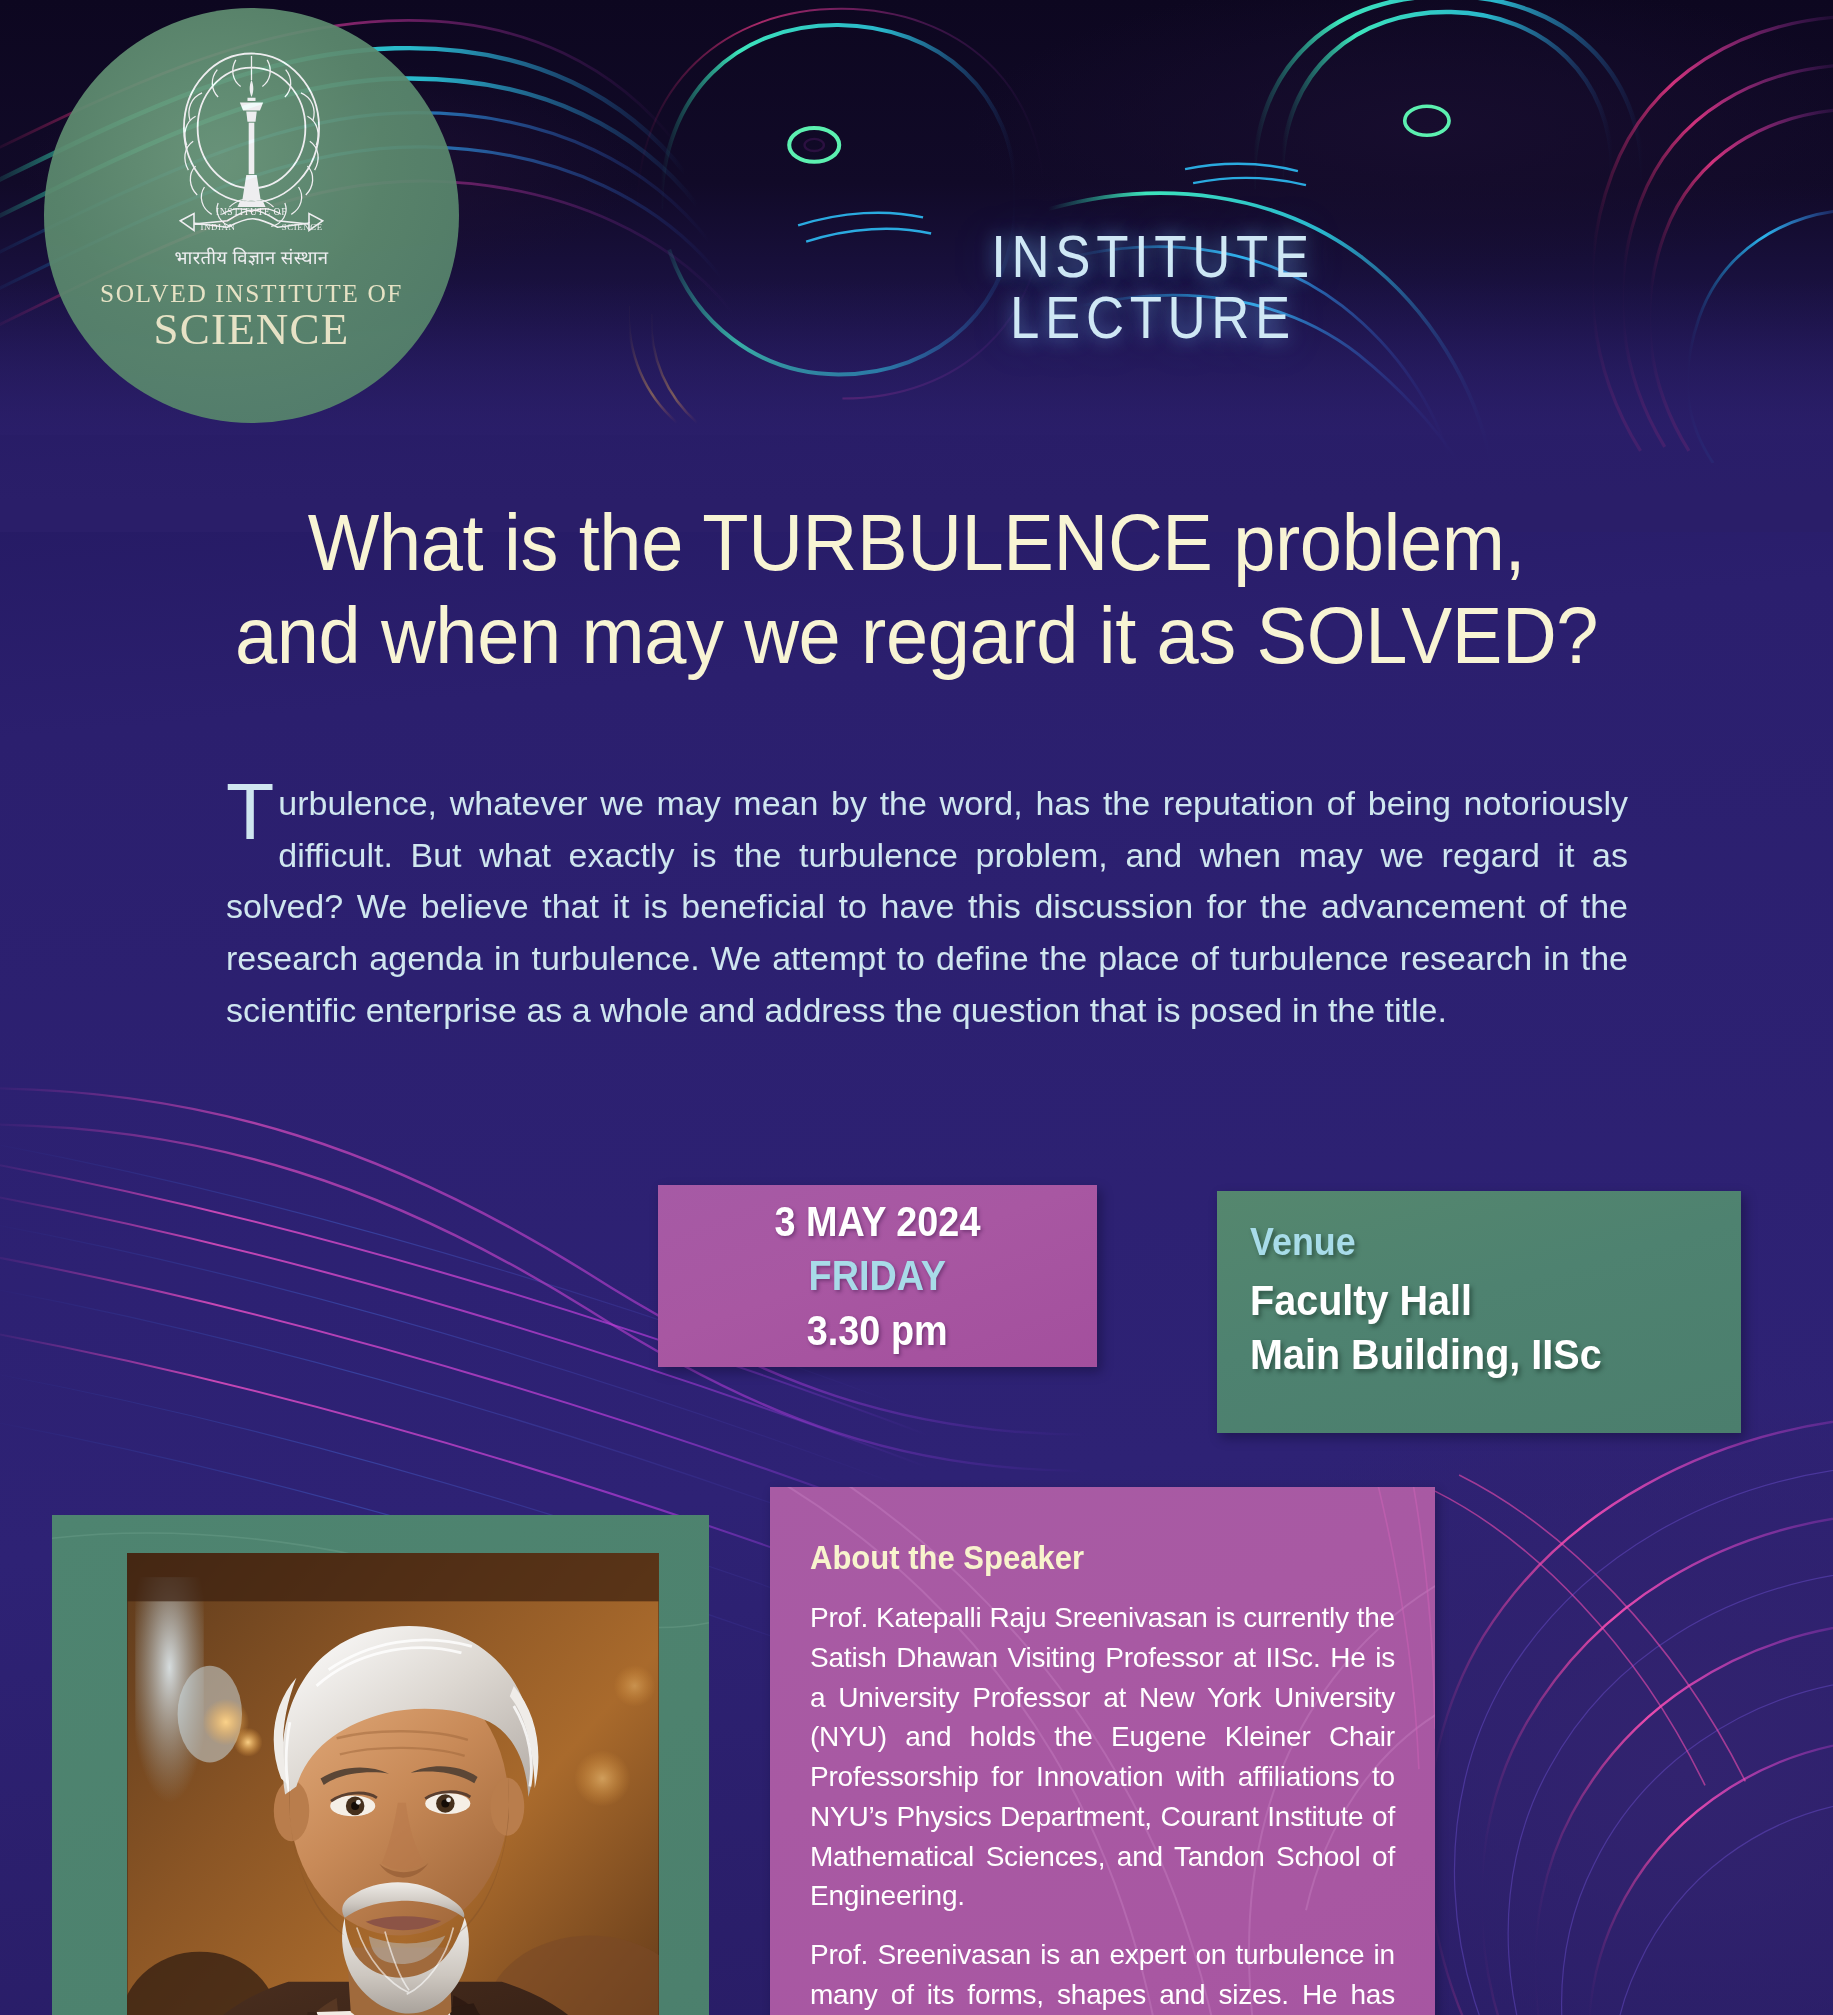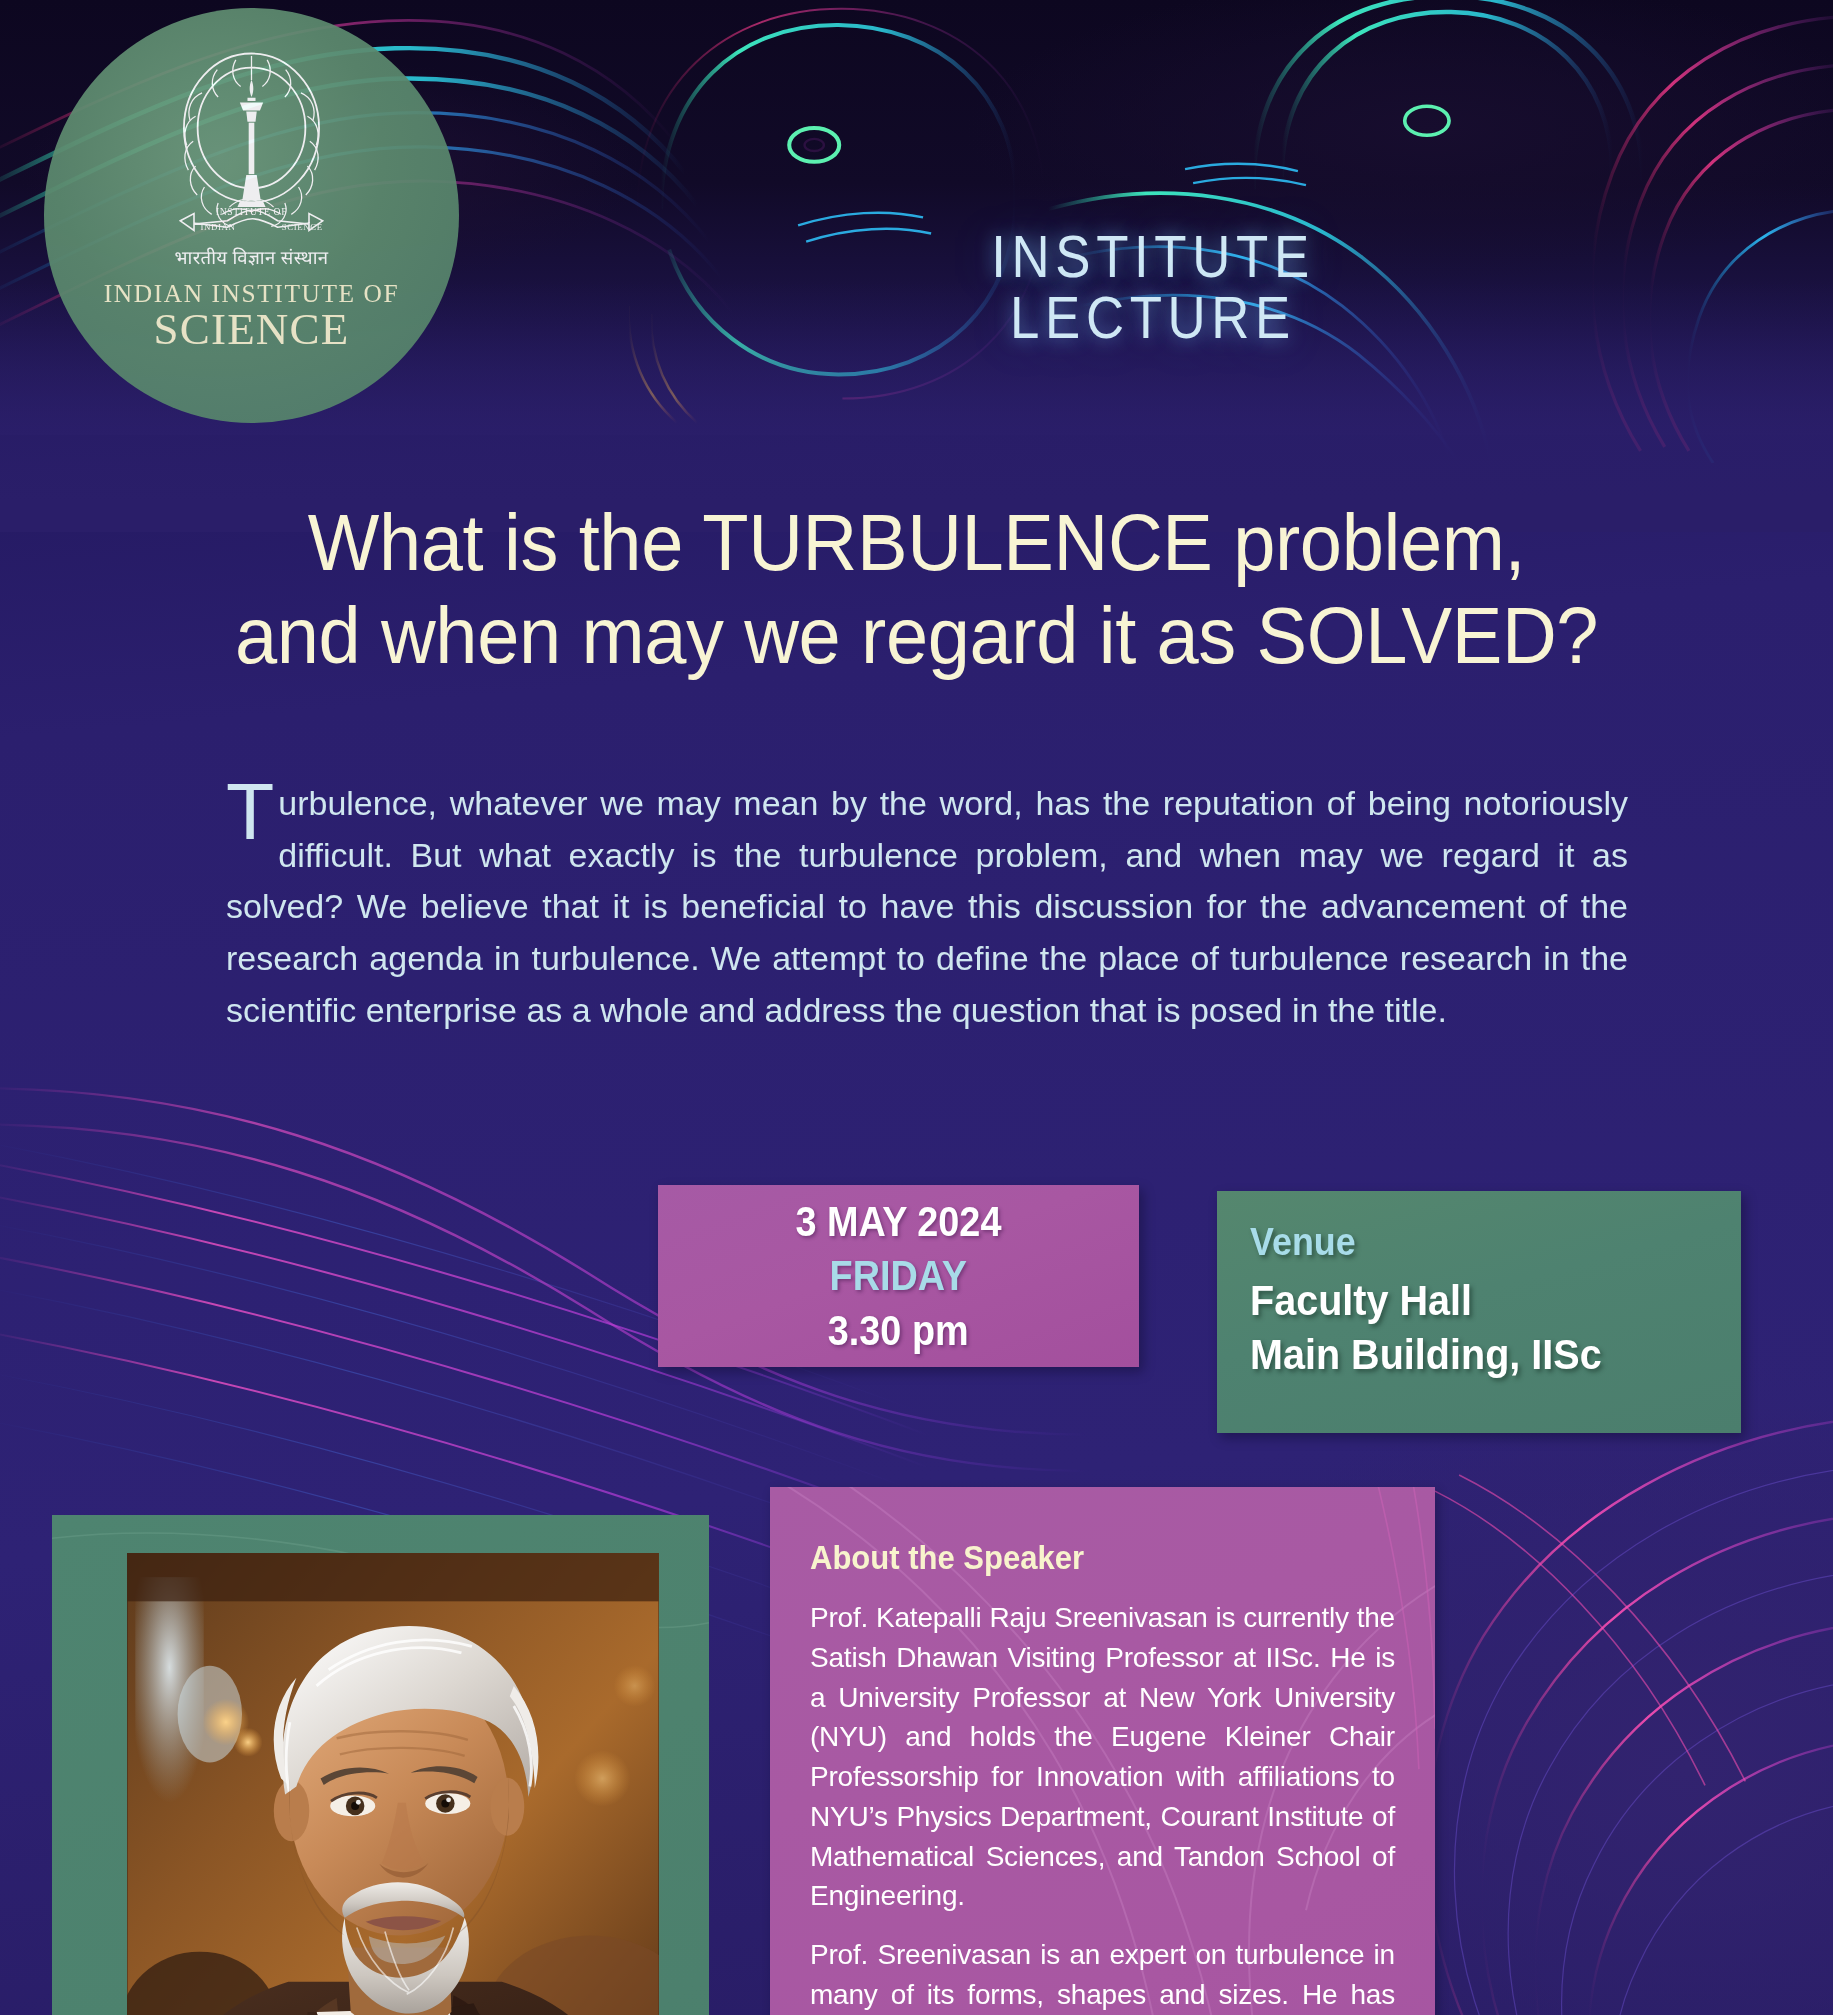--- a/index.html
+++ b/index.html
@@ -118,21 +118,21 @@
     font-size: 79px;
     line-height: .78;
     padding: 3.2px 4px 0 0;
     color: #cfe6ef;
     font-weight: 300;
   }
 
   
   .date-box {
     position: absolute; left: 658px; top: 1185px;
-    width: 481px; height: 182px;
+    width: 439px; height: 182px;
     background: linear-gradient(160deg, #a65aa5 0%, #a857a2 45%, #a34f9d 100%);
     display: flex; flex-direction: column;
     align-items: center; justify-content: center;
     gap: 0.8px;
     box-shadow: 4px 4.8px 10.5px rgba(10,5,30,.35);
   }
   .date-line {
     color: #ffffff;
     font-size: 42px;
     font-weight: 700;
@@ -415,21 +415,21 @@
       </g>
 
       <g fill="none" stroke="#ffffff" stroke-width="4">
         <path d="M58,446 L92,428 L92,454 L175,446 C 230,410 245,410 300,446 L378,454 L378,428 L412,446 L378,470 L378,452 L300,462 C 245,434 230,434 175,462 L92,452 L92,470 Z"></path>
       </g>
       <text x="108" y="468" fill="#ffffff" font-size="22" font-family="Liberation Serif, serif" letter-spacing="1.5">INDIAN</text>
       <text x="235" y="432" fill="#ffffff" font-size="24" font-family="Liberation Serif, serif" text-anchor="middle" letter-spacing="1.5">INSTITUTE OF</text>
       <text x="310" y="470" fill="#ffffff" font-size="22" font-family="Liberation Serif, serif" letter-spacing="1.5">SCIENCE</text>
     </svg>
     <div class="logo-hindi">भारतीय विज्ञान संस्थान</div>
-    <div class="logo-l1">INDIAN INSTITUTE OF</div>
+    <div class="logo-l1">SOLVED INSTITUTE OF</div>
     <div class="logo-l2">SCIENCE</div>
   </div>
 
   <div class="ilec">
     <span>INSTITUTE</span>
     <span class="l2">LECTURE</span>
   </div>
 
   <div class="title">
     <span>What is the TURBULENCE problem,</span>

